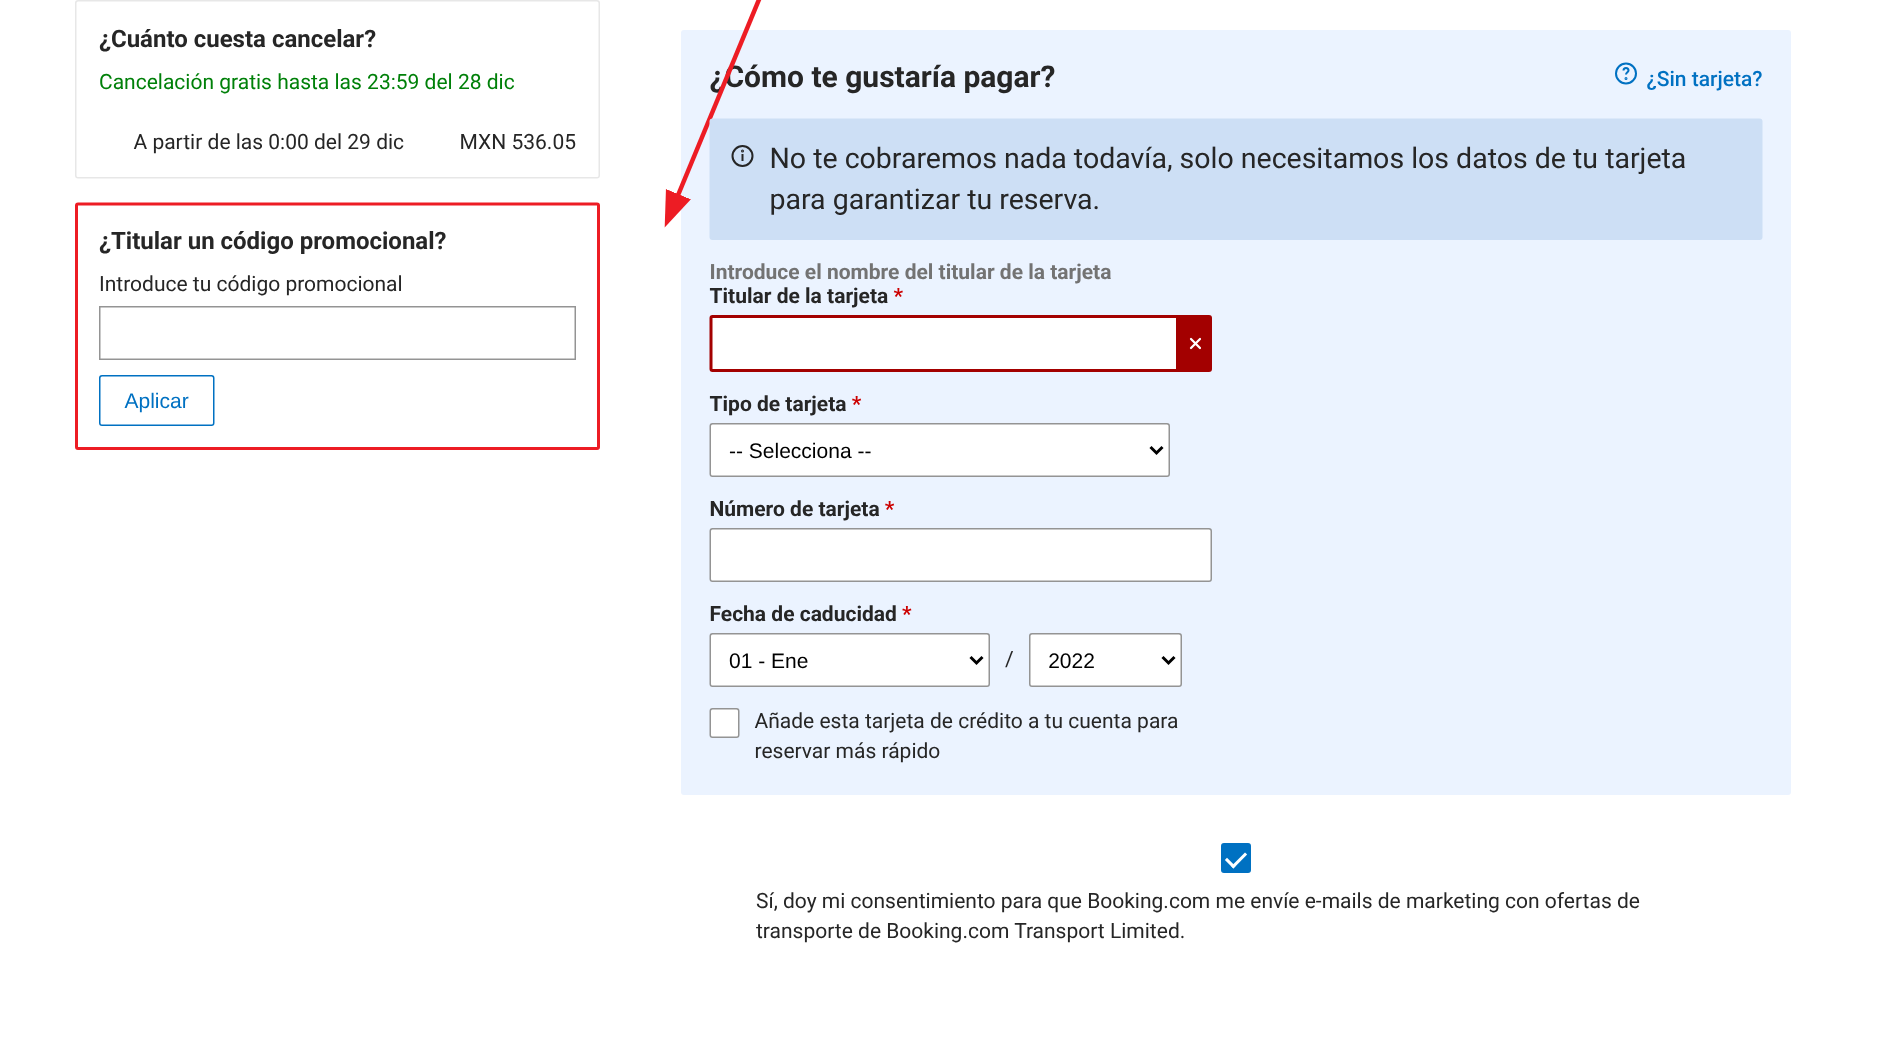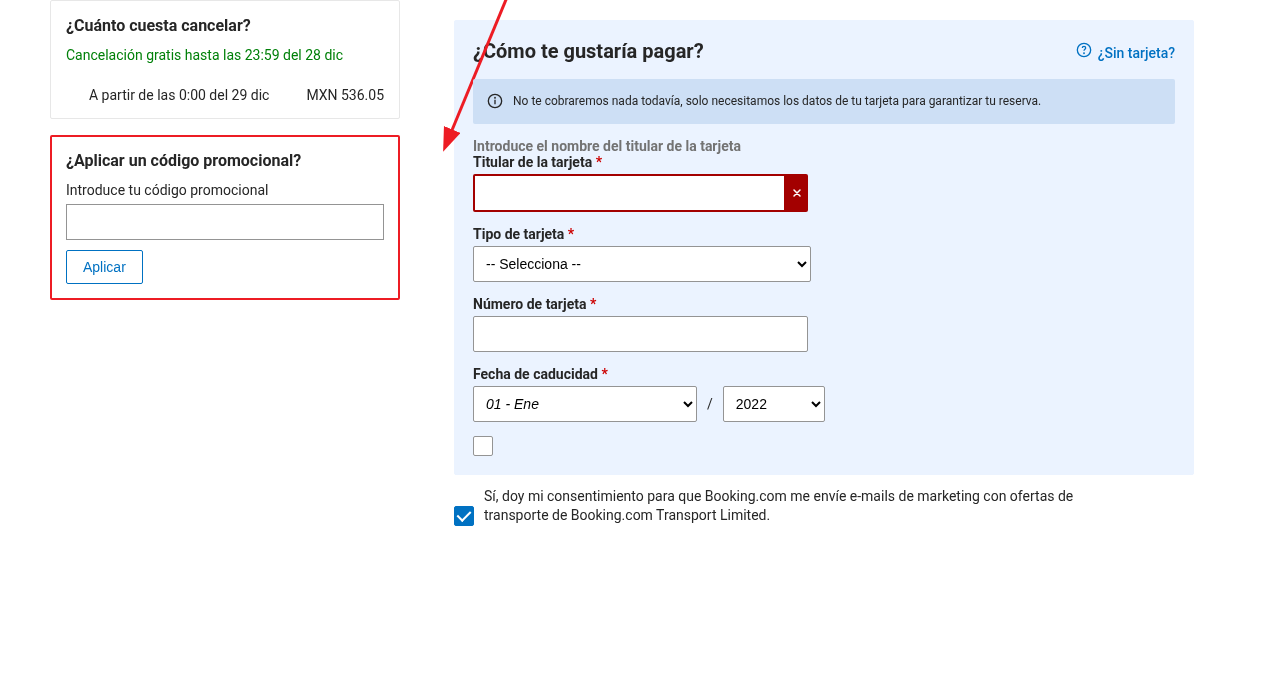--- a/index.html
+++ b/index.html
@@ -17,63 +17,63 @@
   .promo-input{width:100%;height:36px;border:1px solid #949494;padding:0 8px;font-size:14px;margin-bottom:10px;}
   .apply-btn{display:inline-block;border:1px solid #0071c2;color:#0071c2;background:#fff;padding:8px 16px;font-size:14px;font-weight:500;cursor:pointer;border-radius:2px;}
   .arrow{position:absolute;pointer-events:none;}
   .left-wrap{position:relative;}
   .arrow svg{overflow:visible;}
   .pay-panel{background:#ebf3ff;border:1px solid #ebf3ff;border-radius:2px;padding:18px;margin-top:20px;}
   .pay-header{display:flex;justify-content:space-between;align-items:center;margin-bottom:16px;}
   .pay-header h2{font-size:20px;font-weight:700;}
   .no-card{display:flex;align-items:flex-end;gap:6px;color:#0071c2;font-size:14px;font-weight:500;cursor:pointer;}
   .no-card svg{width:16px;height:16px;}
-  .info-box{background:#cddff5;border-radius:2px;padding:14px 14px 14px 40px;margin-bottom:14px;position:relative;font-size:12px;line-height:1.4;}
+  .info-box{background:#cddff5;border-radius:2px;padding:14px 14px 14px 40px;margin-bottom:14px;position:relative;font-size:19px;line-height:1.4;}
   .info-box .info-icon{position:absolute;left:14px;top:14px;width:16px;height:16px;}
   .err-msg{color:#737373;font-weight:700;font-size:14px;margin-bottom:0;}
   .field-group{margin-bottom:14px;}
   .field-label{display:block;font-size:14px;font-weight:700;margin-bottom:4px;}
   .req{color:#cc0000;}
   .holder-wrap{display:flex;width:335px;}
   .holder-input{flex:1;height:38px;border:2px solid #a30000;padding:0 8px;font-size:14px;border-radius:2px 0 0 2px;}
   .holder-err-btn{width:22px;display:flex;align-items:center;justify-content:center;background:#a30000;border-radius:0 2px 2px 0;}
   .holder-err-btn svg{width:12px;height:12px;fill:#fff;}
   .select,.text-input{height:36px;border:1px solid #949494;padding:0 8px;font-size:14px;background:#fff;border-radius:2px;}
-  .card-type{width:338px;}
+  .card-type{width:307px;}
   .card-number{width:335px;}
   .exp-row{display:flex;align-items:center;gap:10px;}
-  .exp-month{width:224px;font-style:italic;}
+  .exp-month{width:187px;}
   .exp-year{width:102px;}
   .slash{font-size:14px;}
   .cvc-input{width:92px;}
   .check-row{display:flex;align-items:flex-start;gap:10px;margin-top:8px;}
   .checkbox{width:20px;height:20px;border:1px solid #949494;border-radius:2px;background:#fff;flex-shrink:0;cursor:pointer;}
   .checkbox.checked{background:#0071c2;border-color:#0071c2;display:flex;align-items:center;justify-content:center;}
   .checkbox.checked::after{content:"";width:6px;height:11px;border:solid #fff;border-width:0 2px 2px 0;transform:rotate(45deg);margin-top:-2px;}
   .check-row label{font-size:14px;line-height:1.4;color:#262626;max-width:320px;}
-  .consent-row{display:flex;align-items:flex-end;gap:10px;margin-top:12px;}
+  .consent-row{display:flex;align-items:center;gap:10px;margin-top:32px;flex-direction:column;}
   .consent-row label{font-size:14px;line-height:1.4;max-width:640px;}
 </style>
 </head>
 <body>
 
 <div class="page">
   <div class="left-col">
     <div class="left-wrap">
       <div class="card">
         <h2>¿Cuánto cuesta cancelar?</h2>
         <div class="free-cancel">Cancelación gratis hasta las 23:59 del 28 dic</div>
         <div class="fee-row">
           <span>A partir de las 0:00 del 29 dic</span>
           <span>MXN 536.05</span>
         </div>
       </div>
 
       <div class="promo-card">
-        <h2>¿Aplicar un código promocional?</h2>
+        <h2>¿Titular un código promocional?</h2>
         <label class="promo-label">Introduce tu código promocional</label>
         <input type="text" class="promo-input" style="">
         <button class="apply-btn">Aplicar</button>
       </div>
 
       <div class="arrow" style="left:340px;top:-10px;">
         <svg width="130" height="160">
           <defs>
             <marker id="ah" markerWidth="10" markerHeight="10" refX="2" refY="3" orient="auto">
               <path d="M0,0 L0,6 L8,3 z" fill="#ed1c24"></path>
@@ -147,20 +147,21 @@
           <span class="slash">/</span>
           <select class="select exp-year">
             <option>2022</option>
           </select>
         </div>
       </div>
 
 
       <div class="check-row">
         <div class="checkbox"></div>
+        <label>Añade esta tarjeta de crédito a tu cuenta para reservar más rápido</label>
       </div>
     </div>
 
     <div class="consent-row">
       <div class="checkbox checked"></div>
       <label>Sí, doy mi consentimiento para que Booking.com me envíe e-mails de marketing con ofertas de transporte de Booking.com Transport Limited.</label>
     </div>
   </div>
 </div>
 

